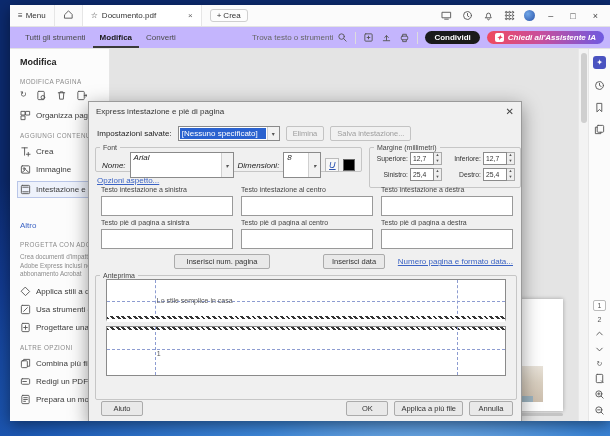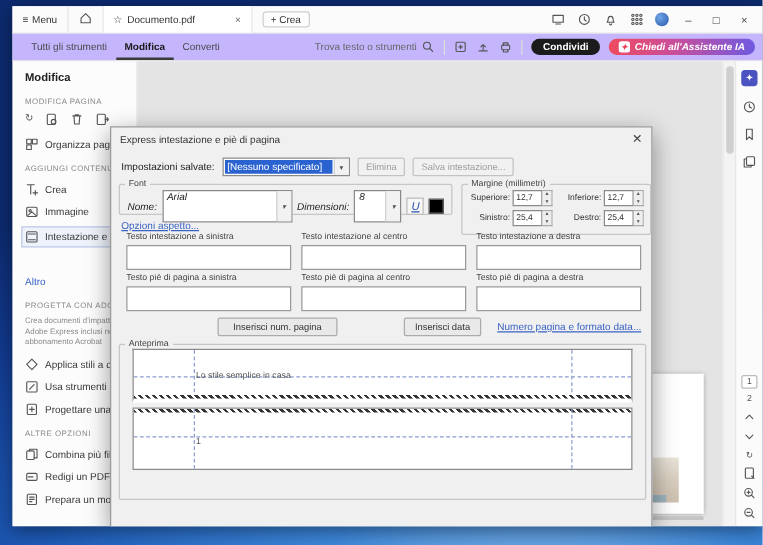--- a/index.html
+++ b/index.html
@@ -499,16 +499,24 @@
         </div>
         <div class="preview" style="height:50px;">
           <div class="hatch" style="top:0;"></div>
           <div class="vline" style="left:12%;"></div>
           <div class="vline" style="left:88%;"></div>
           <div class="hline" style="top:46%;"></div>
           <span class="pv-text" style="left:12.5%; top:48%;">1</span>
         </div>
       </fieldset>
 
+      <div class="dlg-bottom">
+        <span class="btn" style="width:42px;">Aiuto</span>
+        <div class="grp">
+          <span class="btn" style="width:42px;">OK</span>
+          <span class="btn">Applica a più file</span>
+          <span class="btn" style="width:44px;">Annulla</span>
+        </div>
+      </div>
     </div>
 
   </div>
 </div>
 
 </body></html>

